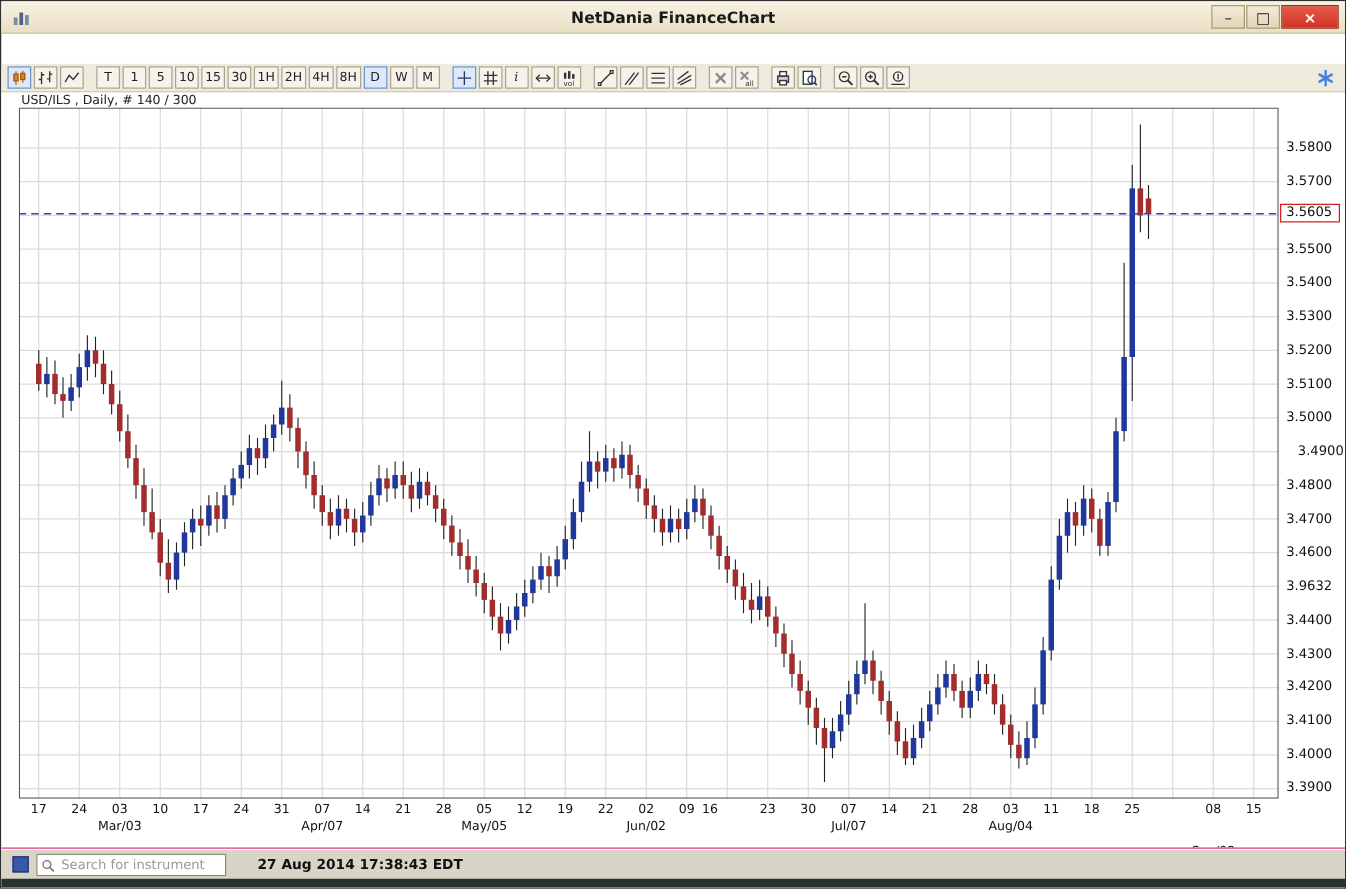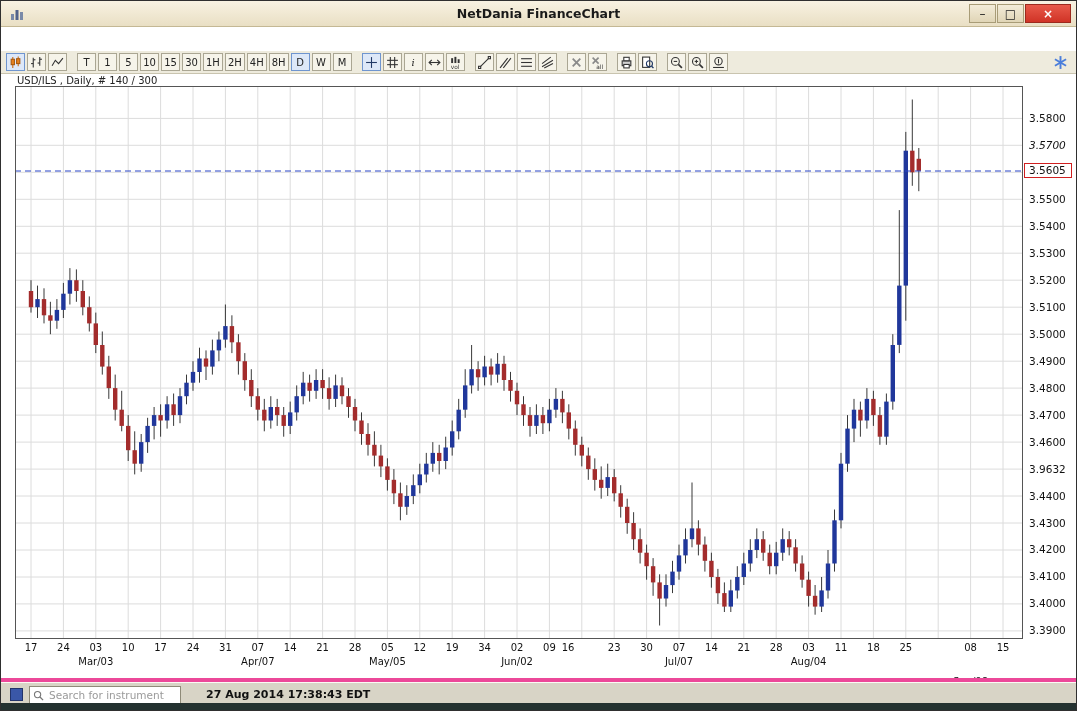--- a/index.html
+++ b/index.html
@@ -39,21 +39,21 @@
   .chart-label{position:absolute;left:16px;top:1px;font-size:10px;color:#222;}
   #chart{position:absolute;left:14px;top:12px;background:#fff;}
   .ylab{position:absolute;left:1028px;width:46px;font-size:10.5px;color:#111;}
   .price-marker{position:absolute;left:1023px;width:48px;height:15px;line-height:13px;background:#fff;
     border:1px solid #d02020;font-size:10.5px;color:#111;padding-left:4px;}
   .xlab{position:absolute;width:26px;text-align:center;font-size:10px;color:#111;}
   .mlab{position:absolute;width:46px;text-align:center;font-size:10px;color:#111;}
 
   
   .statusbar{position:absolute;left:0;top:677px;width:100%;height:26px;background:#d8d4c6;
-    border-top:4px solid #ec4899;box-shadow:inset 0 1px 0 #fbfaf4;}
+    border-top:1px solid #ec4899;box-shadow:inset 0 1px 0 #fbfaf4;}
   .link-sq{position:absolute;left:9px;top:6px;width:13px;height:13px;background:#3a57a8;border:1px solid #22346b;}
   .searchbox{position:absolute;left:28px;top:4px;width:152px;height:18px;background:#fff;border:1px solid #8e8a78;
     display:flex;align-items:center;padding:0 3px;}
   .searchbox input{border:none;outline:none;width:125px;font-size:10.5px;color:#444;background:transparent;
     font-family:"DejaVu Sans",sans-serif;}
   .searchbox input::placeholder{color:#9a9a9a;}
   .timestamp{position:absolute;left:205px;top:6px;font-size:11px;font-weight:bold;color:#111;}
 
   .bottom-edge{position:absolute;left:0;bottom:0;width:100%;height:7px;background:#243230;}
 </style>
@@ -634,48 +634,48 @@
         <div class="ylab" style="top: 550.407px;">3.3900</div>
         <div class="ylab" style="top: 523.432px;">3.4000</div>
         <div class="ylab" style="top: 496.456px;">3.4100</div>
         <div class="ylab" style="top: 469.48px;">3.4200</div>
         <div class="ylab" style="top: 442.505px;">3.4300</div>
         <div class="ylab" style="top: 415.529px;">3.4400</div>
         <div class="ylab" style="top: 388.554px;">3.9632</div>
         <div class="ylab" style="top: 361.578px;">3.4600</div>
         <div class="ylab" style="top: 334.602px;">3.4700</div>
         <div class="ylab" style="top: 307.627px;">3.4800</div>
-        <div class="ylab" style="top: 280.651px;">3.4900</div>
+        <div class="ylab" style="top: 280.651px; text-align: right;">3.4900</div>
         <div class="ylab" style="top: 253.676px;">3.5000</div>
         <div class="ylab" style="top: 226.7px;">3.5100</div>
         <div class="ylab" style="top: 199.724px;">3.5200</div>
         <div class="ylab" style="top: 172.749px;">3.5300</div>
         <div class="ylab" style="top: 145.773px;">3.5400</div>
         <div class="ylab" style="top: 118.798px;">3.5500</div>
         <div class="ylab" style="top: 91.822px;">3.5600</div>
-        <div class="ylab" style="top: 64.8463px; font-style: italic;">3.5700</div>
+        <div class="ylab" style="top: 64.8463px;">3.5700</div>
         <div class="ylab" style="top: 37.8707px;">3.5800</div>
         <div class="price-marker" style="top: 89.4732px;">3.5605</div>
       </div>
     <div id="xaxis">
         <div class="xlab" style="left: 17px; top: 568px;">17</div>
         <div class="xlab" style="left: 49.4px; top: 568px;">24</div>
         <div class="xlab" style="left: 81.8px; top: 568px;">03</div>
         <div class="xlab" style="left: 114.2px; top: 568px;">10</div>
         <div class="xlab" style="left: 146.6px; top: 568px;">17</div>
         <div class="xlab" style="left: 179px; top: 568px;">24</div>
         <div class="xlab" style="left: 211.4px; top: 568px;">31</div>
         <div class="xlab" style="left: 243.8px; top: 568px;">07</div>
         <div class="xlab" style="left: 276.2px; top: 568px;">14</div>
         <div class="xlab" style="left: 308.6px; top: 568px;">21</div>
         <div class="xlab" style="left: 341px; top: 568px;">28</div>
         <div class="xlab" style="left: 373.4px; top: 568px;">05</div>
         <div class="xlab" style="left: 405.8px; top: 568px;">12</div>
         <div class="xlab" style="left: 438.2px; top: 568px;">19</div>
-        <div class="xlab" style="left: 470.6px; top: 568px;">34</div>
+        <div class="xlab" style="left: 470.6px; top: 568px;">22</div>
         <div class="xlab" style="left: 503px; top: 568px;">02</div>
         <div class="xlab" style="left: 535.4px; top: 568px;">09</div>
         <div class="xlab" style="left: 554px; top: 568px;">16</div>
         <div class="xlab" style="left: 600.2px; top: 568px;">23</div>
         <div class="xlab" style="left: 632.6px; top: 568px;">30</div>
         <div class="xlab" style="left: 665px; top: 568px;">07</div>
         <div class="xlab" style="left: 697.4px; top: 568px;">14</div>
         <div class="xlab" style="left: 729.8px; top: 568px;">21</div>
         <div class="xlab" style="left: 762.2px; top: 568px;">28</div>
         <div class="xlab" style="left: 794.6px; top: 568px;">03</div>

